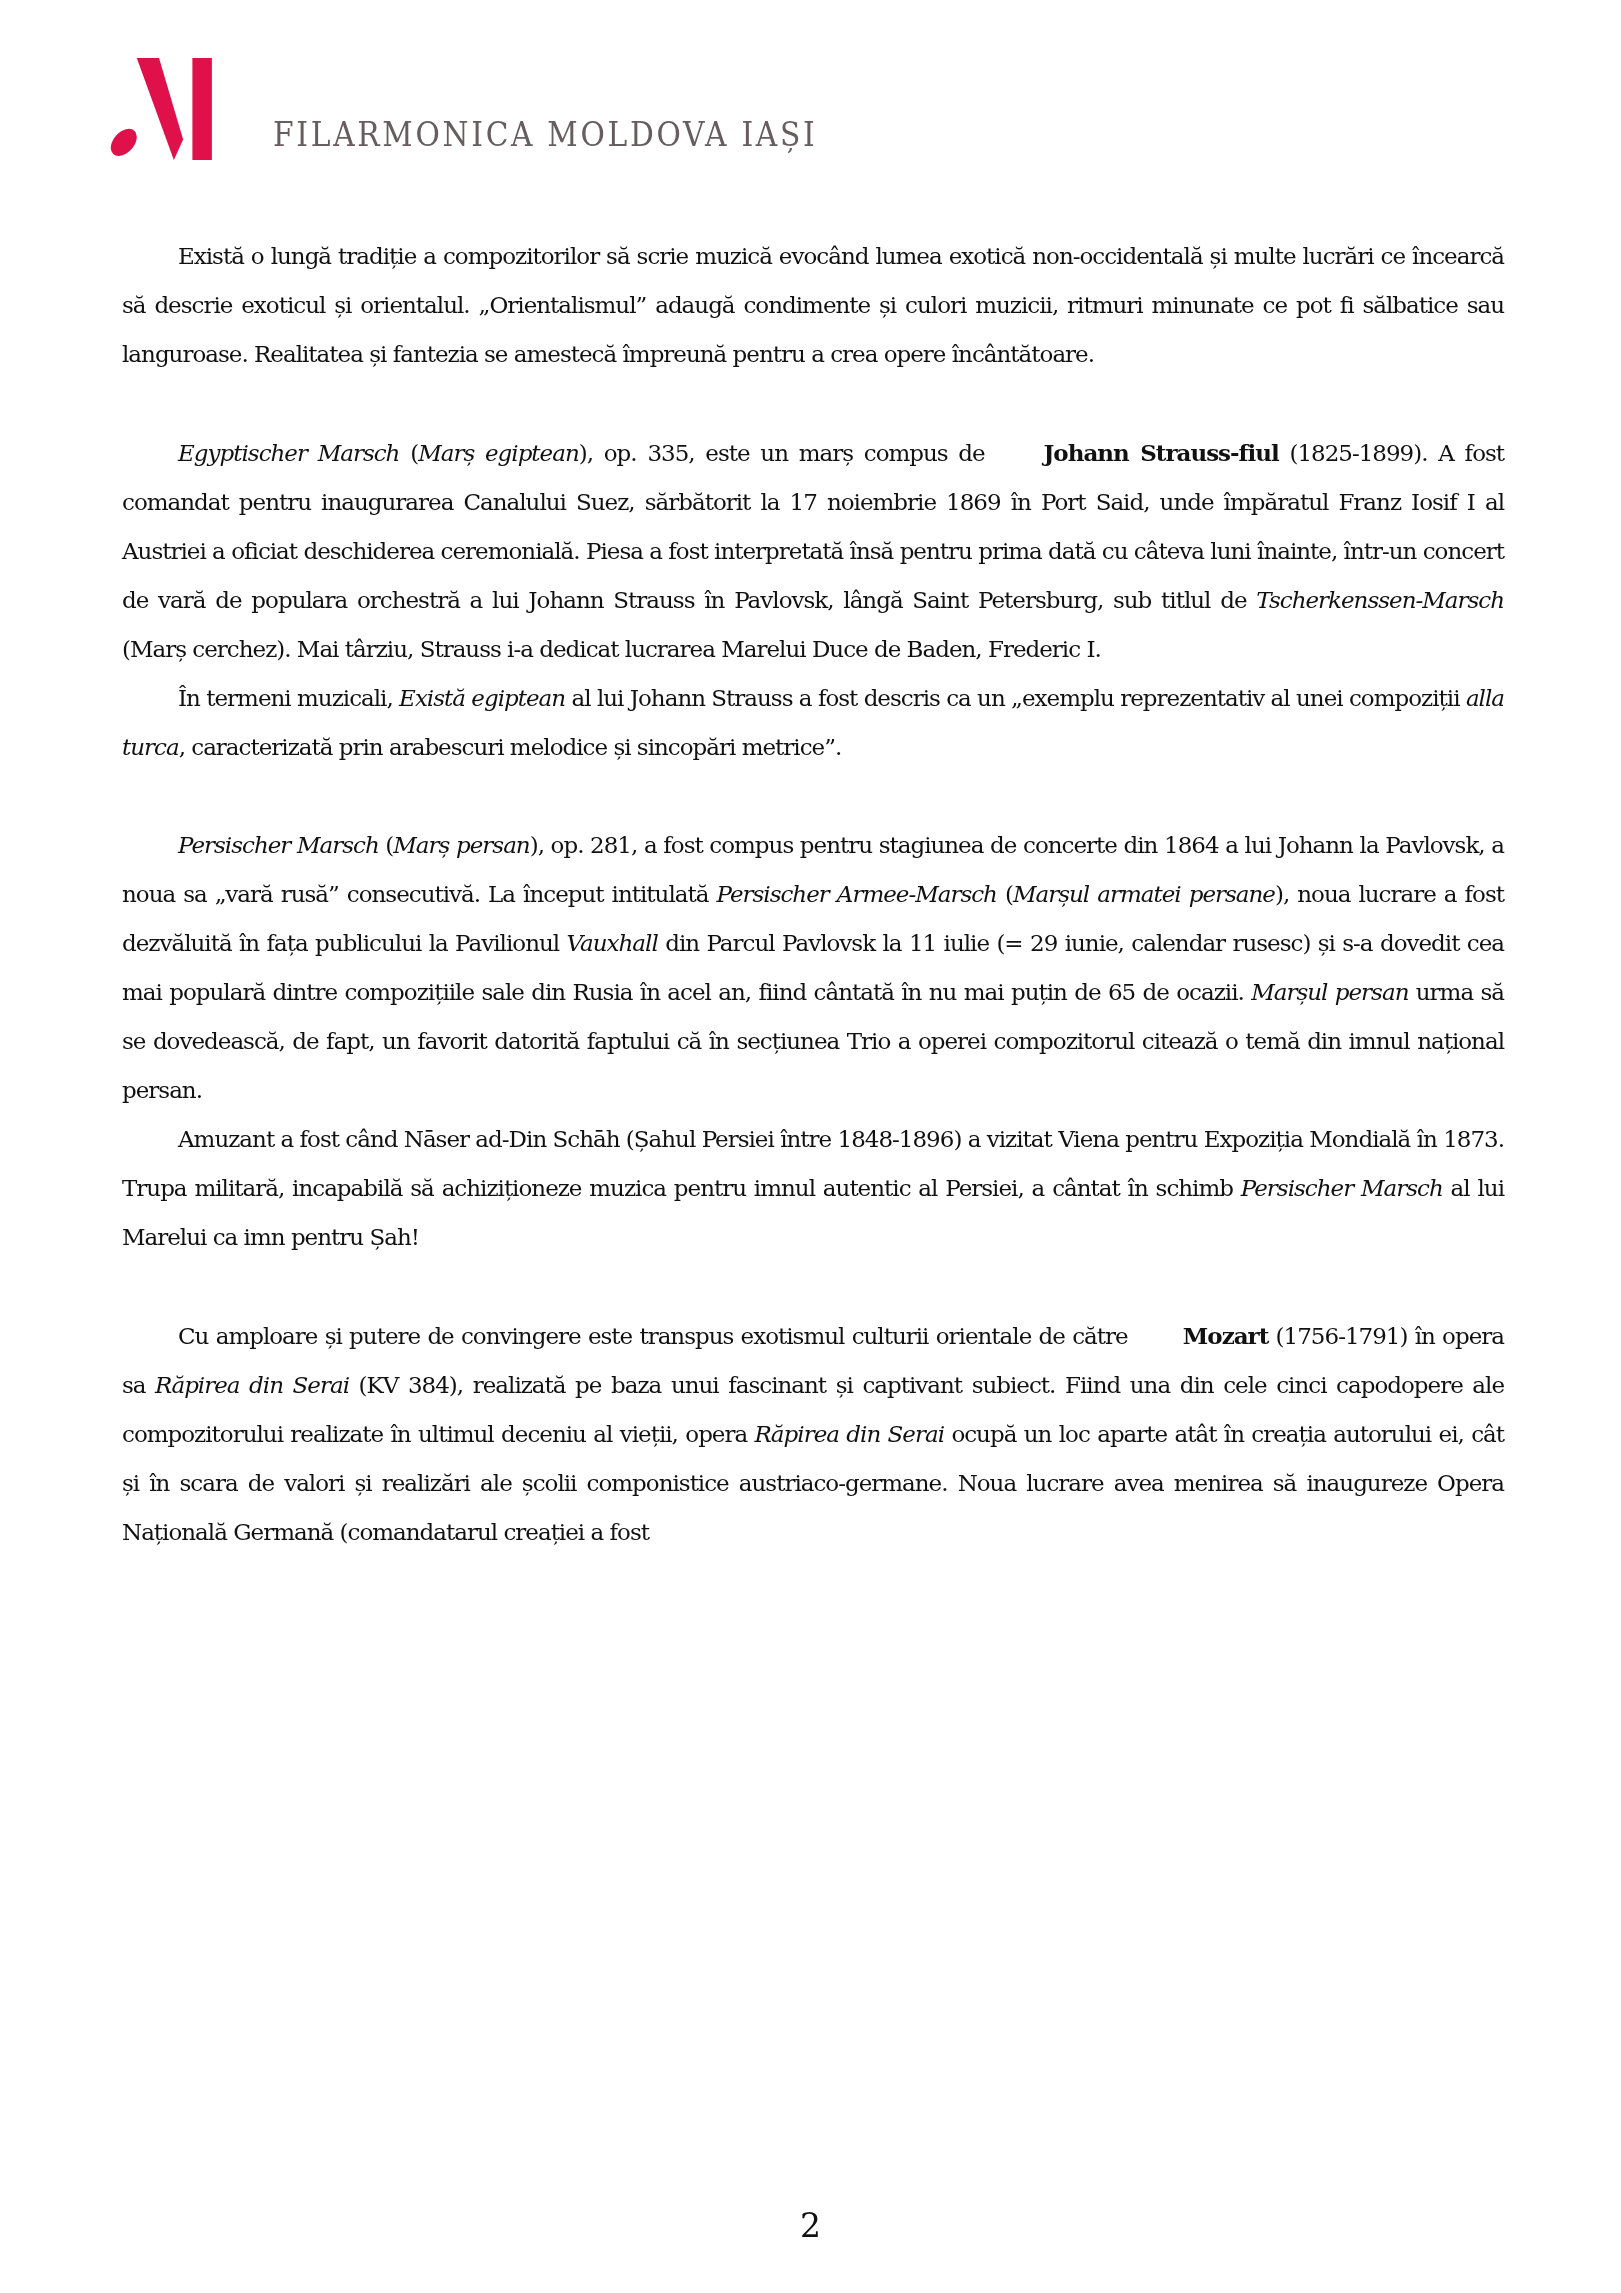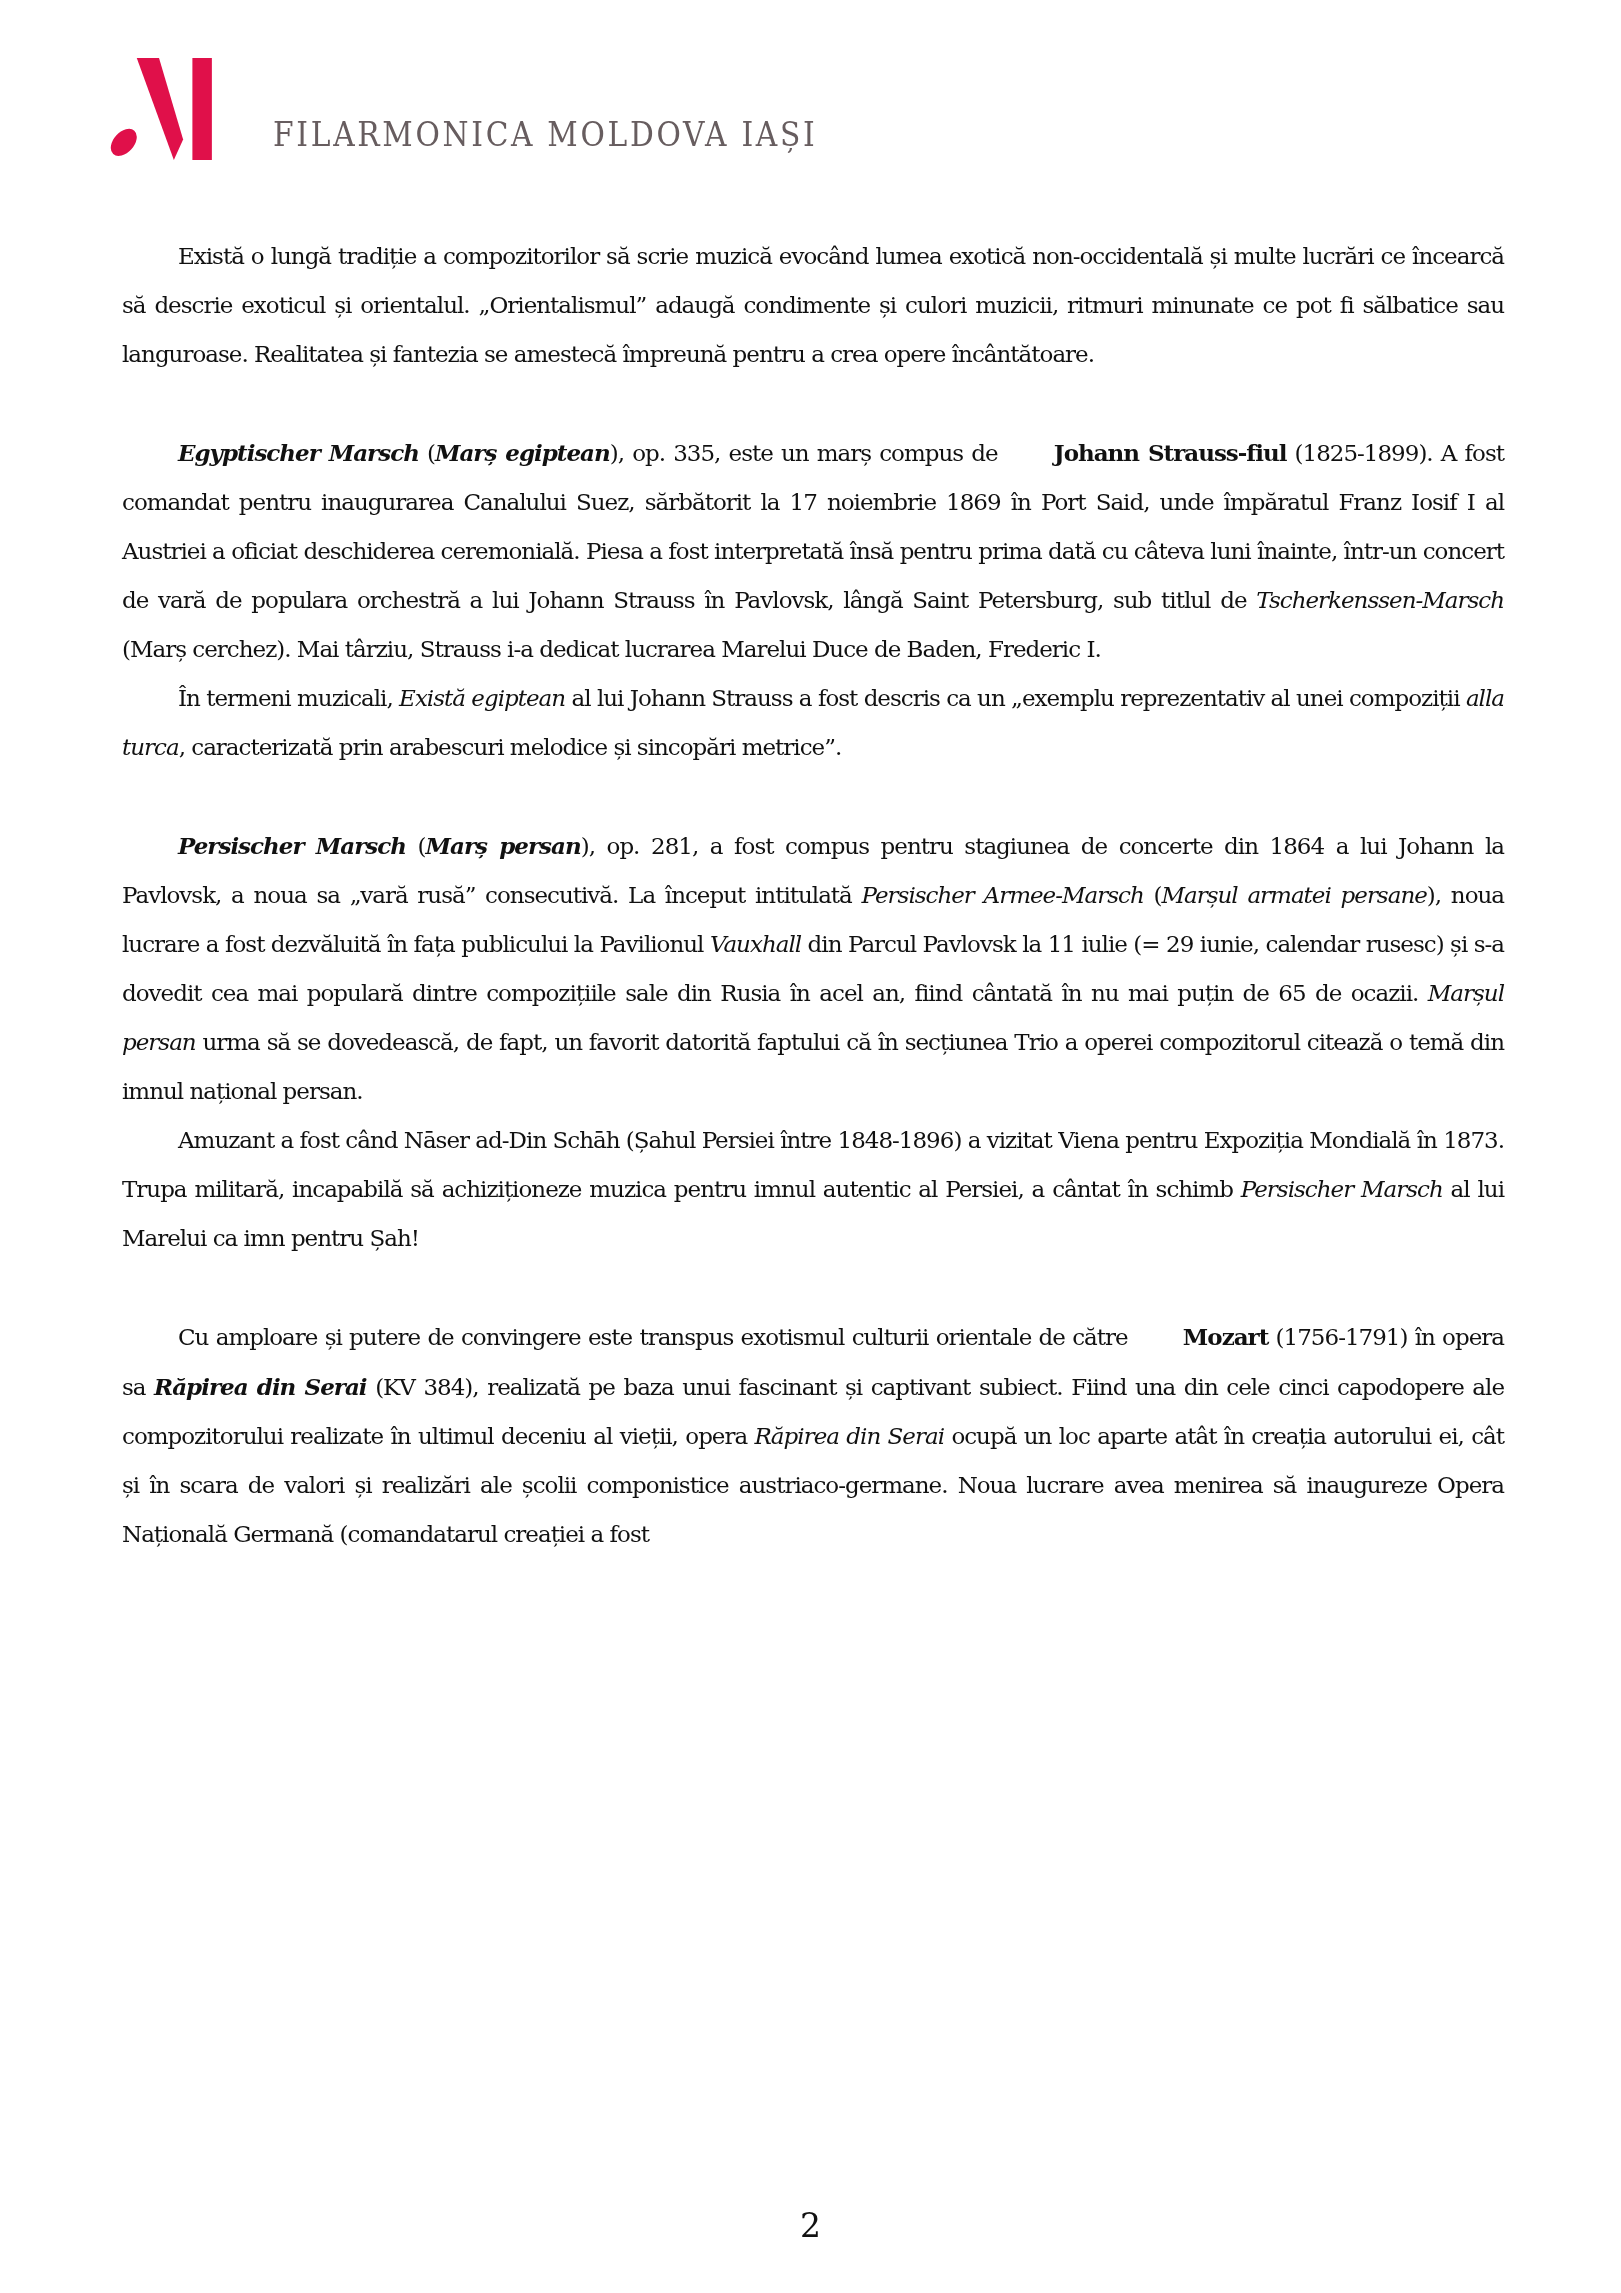--- a/index.html
+++ b/index.html
@@ -15,21 +15,21 @@
   .body-text {
     position: absolute; left: 122px; top: 232px; width: 1382px;
     font-family: "DejaVu Serif", "Liberation Serif", serif;
     font-size: 23px; line-height: 49px; color: #111;
   }
   .body-text p { margin: 0; text-align: justify; text-indent: 56px; }
   .body-text p.gap { margin-top: 49px; }
   .body-text span.t { letter-spacing: -1px; }
   .i { font-style: italic; }
   .b { font-weight: bold; margin-left: 48px; }
-  .bi { font-style: italic; font-weight: bold; }
+  .bi { font-style: italic; font-weight: normal; }
   .page-num {
     position: absolute; left: 0; width: 1621px; top: 2206px; text-align: center;
     font-family: "DejaVu Serif", "Liberation Serif", serif; font-size: 33px; color: #111;
   }
 </style>
 </head>
 <body>
 
 <div class="header">
   <svg class="logo" viewBox="0 0 140 110">

